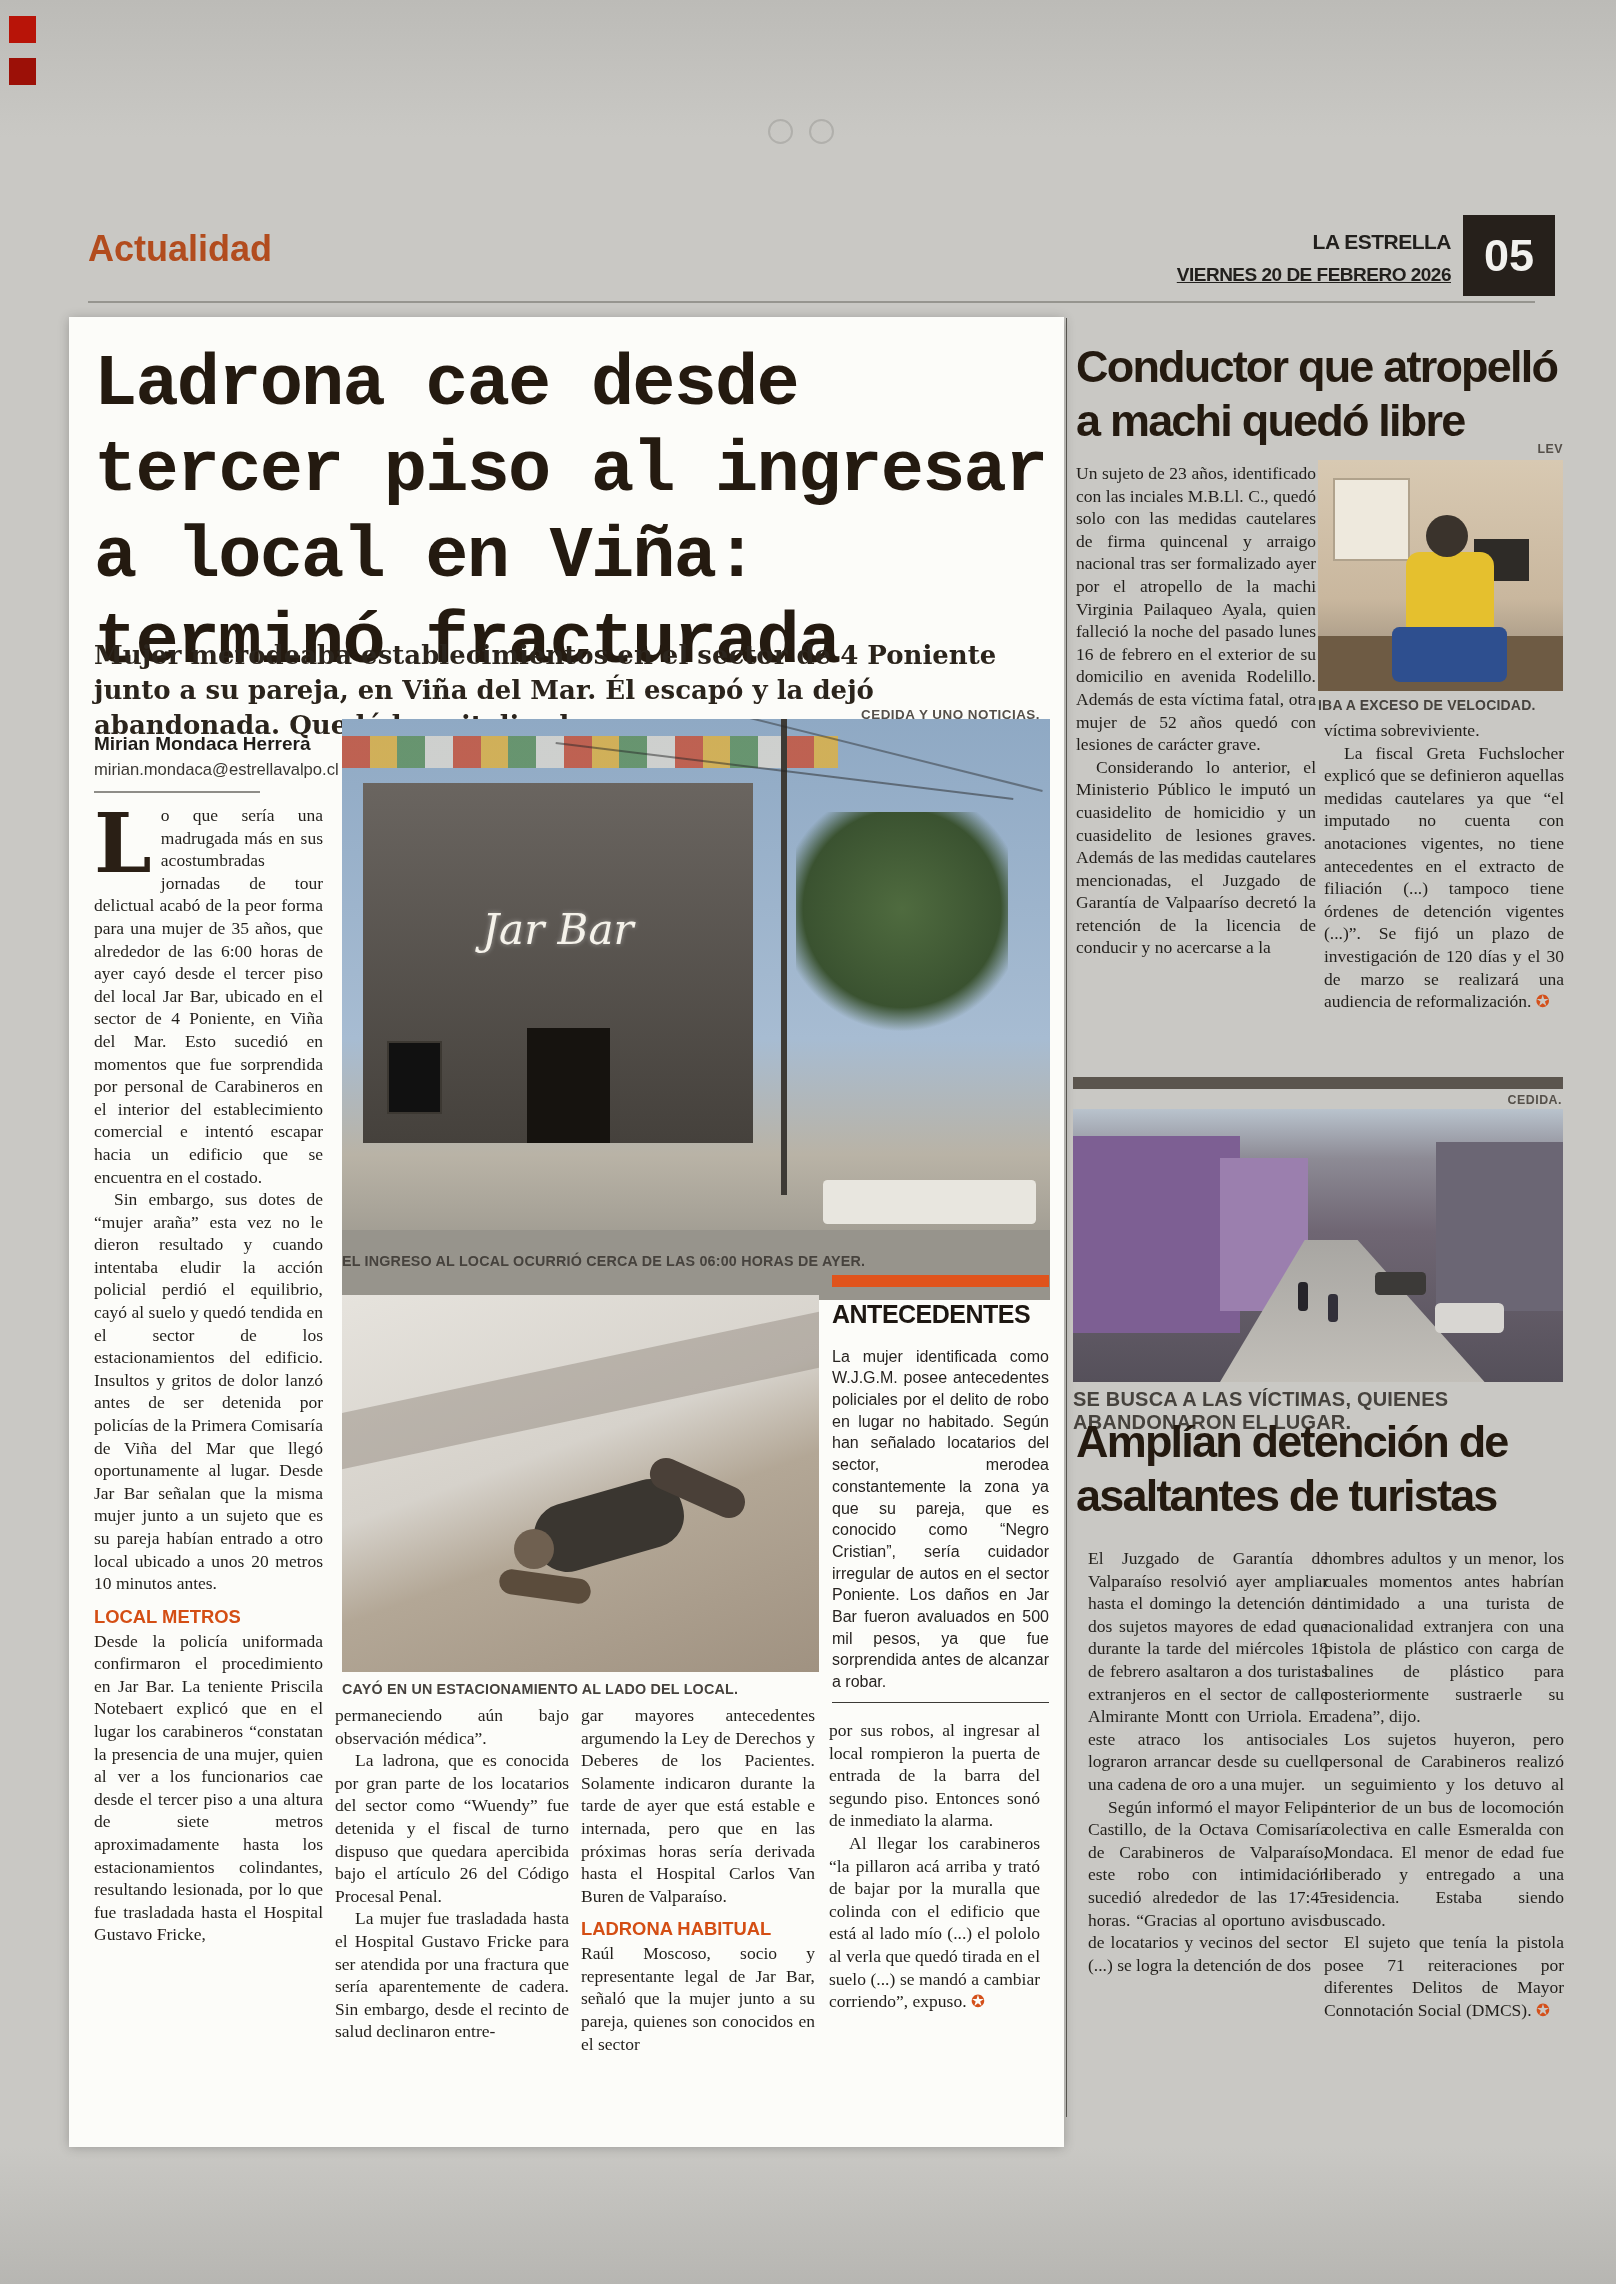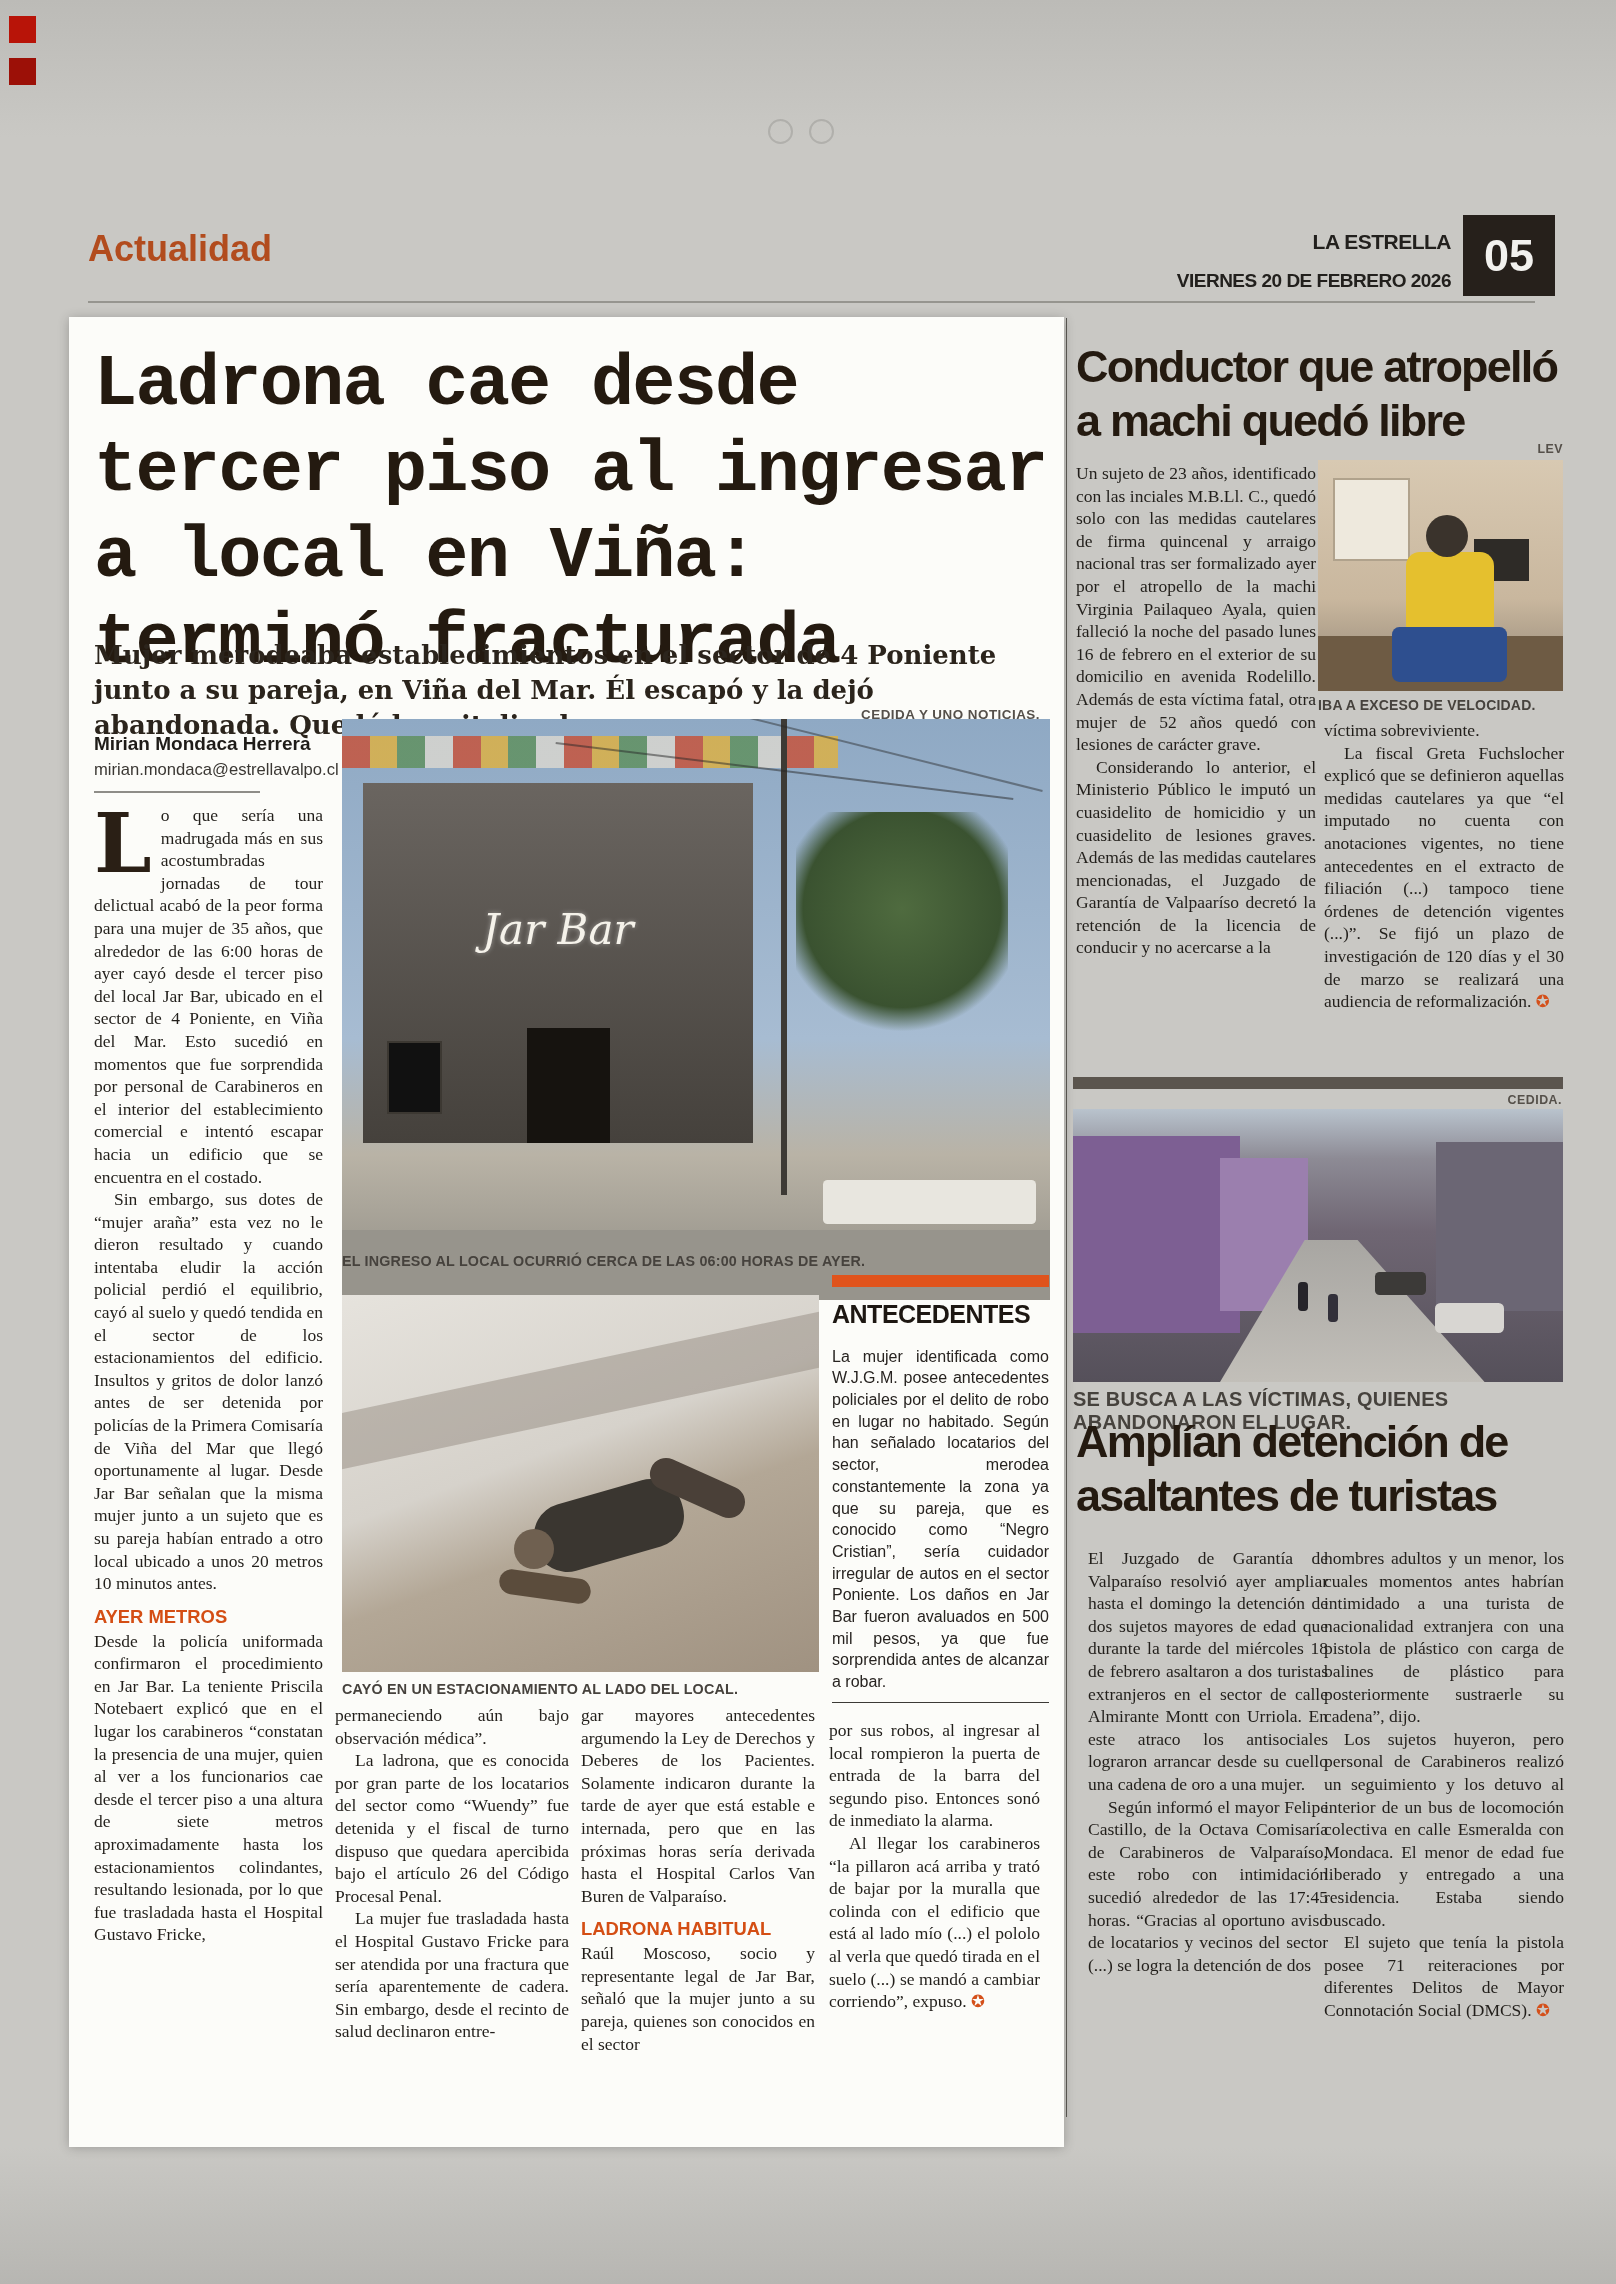--- a/index.html
+++ b/index.html
@@ -28,21 +28,21 @@
 <div id="page">
 
   <div class="abs" style="left:9.2px;top:15.7px;width:27px;height:27px;background:#b81408;"></div>
   <div class="abs" style="left:9.2px;top:58px;width:27px;height:27px;background:#9c1007;"></div>
   <div class="abs ghost" style="left:768px;top:119px;"></div>
   <div class="abs ghost" style="left:809px;top:119px;"></div>
 
   <div class="abs" style="left:88px;top:228px;font-size:36px;font-weight:bold;color:#b24c1e;">Actualidad</div>
   <div class="abs" style="right:165px;top:230px;text-align:right;color:#22201d;">
     <div style="font-size:21px;font-weight:bold;letter-spacing:-0.5px;">LA ESTRELLA</div>
-    <div style="font-size:19px;font-weight:bold;margin-top:16px;letter-spacing:-0.5px;">VIERNES 20 DE FEBRERO 2026</div>
+    <div style="font-size:19px;font-weight:bold;margin-top:10px;letter-spacing:-0.5px;text-decoration:underline;">VIERNES 20 DE FEBRERO 2026</div>
   </div>
   <div class="abs" style="left:1463px;top:215px;width:92px;height:81px;background:#26201b;color:#f2f1ee;font-size:45px;font-weight:bold;text-align:center;line-height:81px;">
     <span>05</span>
   </div>
   <div class="abs" style="left:88px;top:301px;width:1447px;height:1.8px;background:#96958f;"></div>
 
   <div class="abs whitepanel" style="left:69px;top:317px;width:995px;height:1830px;"></div>
 
   <div class="abs hl-main" style="left:94px;top:342px;width:954px;">Ladrona cae desde tercer piso al ingresar a local en Viña: terminó fracturada</div>
   <div class="abs deck" style="left:94px;top:638px;width:956px;">Mujer merodeaba establecimientos en el sector de 4 Poniente junto a su pareja, en Viña del Mar. Él escapó y la dejó abandonada. Quedó hospitalizada.</div>
@@ -82,21 +82,21 @@
 
   <div class="abs" style="left:832px;top:1275px;width:217px;height:427px;border-bottom:1.8px solid #3c3a36;">
     <div style="width:100%;height:12px;background:#e0531c;"></div>
     <div class="boxtitle" style="margin-top:13px;">ANTECEDENTES</div>
     <div class="boxbody" style="margin-top:16.6px;">La mujer identificada como W.J.G.M. posee antecedentes policiales por el delito de robo en lugar no habitado. Según han señalado locatarios del sector, merodea constantemente la zona ya que su pareja, que es conocido como “Negro Cristian”, sería cuidador irregular de autos en el sector Poniente. Los daños en Jar Bar fueron avaluados en 500 mil pesos, ya que fue sorprendida antes de alcanzar a robar.</div>
   </div>
 
   <div class="abs bt" style="left:94px;top:804px;width:229px;">
     <p><span class="dcap">L</span><span>o que sería una madrugada más en sus acostumbradas jornadas de tour delictual acabó de la peor forma para una mujer de 35 años, que alrededor de las 6:00 horas de ayer cayó desde el tercer piso del local Jar Bar, ubicado en el sector de 4 Poniente, en Viña del Mar. Esto sucedió en momentos que fue sorprendida por personal de Carabineros en el interior del establecimiento comercial e intentó escapar hacia un edificio que se encuentra en el costado.</span></p>
     <p class="ind">Sin embargo, sus dotes de “mujer araña” esta vez no le dieron resultado y cuando intentaba eludir la acción policial perdió el equilibrio, cayó al suelo y quedó tendida en el sector de los estacionamientos del edificio. Insultos y gritos de dolor lanzó antes de ser detenida por policías de la Primera Comisaría de Viña del Mar que llegó oportunamente al lugar. Desde Jar Bar señalan que la misma mujer junto a un sujeto que es su pareja habían entrado a otro local ubicado a unos 20 metros 10 minutos antes.</p>
-    <div class="oh" style="margin-top:10px;">AYER METROS</div>
+    <div class="oh" style="margin-top:10px;">LOCAL METROS</div>
     <p>Desde la policía uniformada confirmaron el procedimiento en Jar Bar. La teniente Priscila Notebaert explicó que en el lugar los carabineros “constatan la presencia de una mujer, quien al ver a los funcionarios cae desde el tercer piso a una altura de siete metros aproximadamente hasta los estacionamientos colindantes, resultando lesionada, por lo que fue trasladada hasta el Hospital Gustavo Fricke,</p>
   </div>
 
   <div class="abs bt" style="left:335px;top:1704px;width:234px;">
     <p>permaneciendo aún bajo observación médica”.</p>
     <p class="ind">La ladrona, que es conocida por gran parte de los locatarios del sector como “Wuendy” fue detenida y el fiscal de turno dispuso que quedara apercibida bajo el artículo 26 del Código Procesal Penal.</p>
     <p class="ind">La mujer fue trasladada hasta el Hospital Gustavo Fricke para ser atendida por una fractura que sería aparentemente de cadera. Sin embargo, desde el recinto de salud declinaron entre-</p>
   </div>
 
   <div class="abs bt" style="left:581px;top:1704px;width:234px;">

